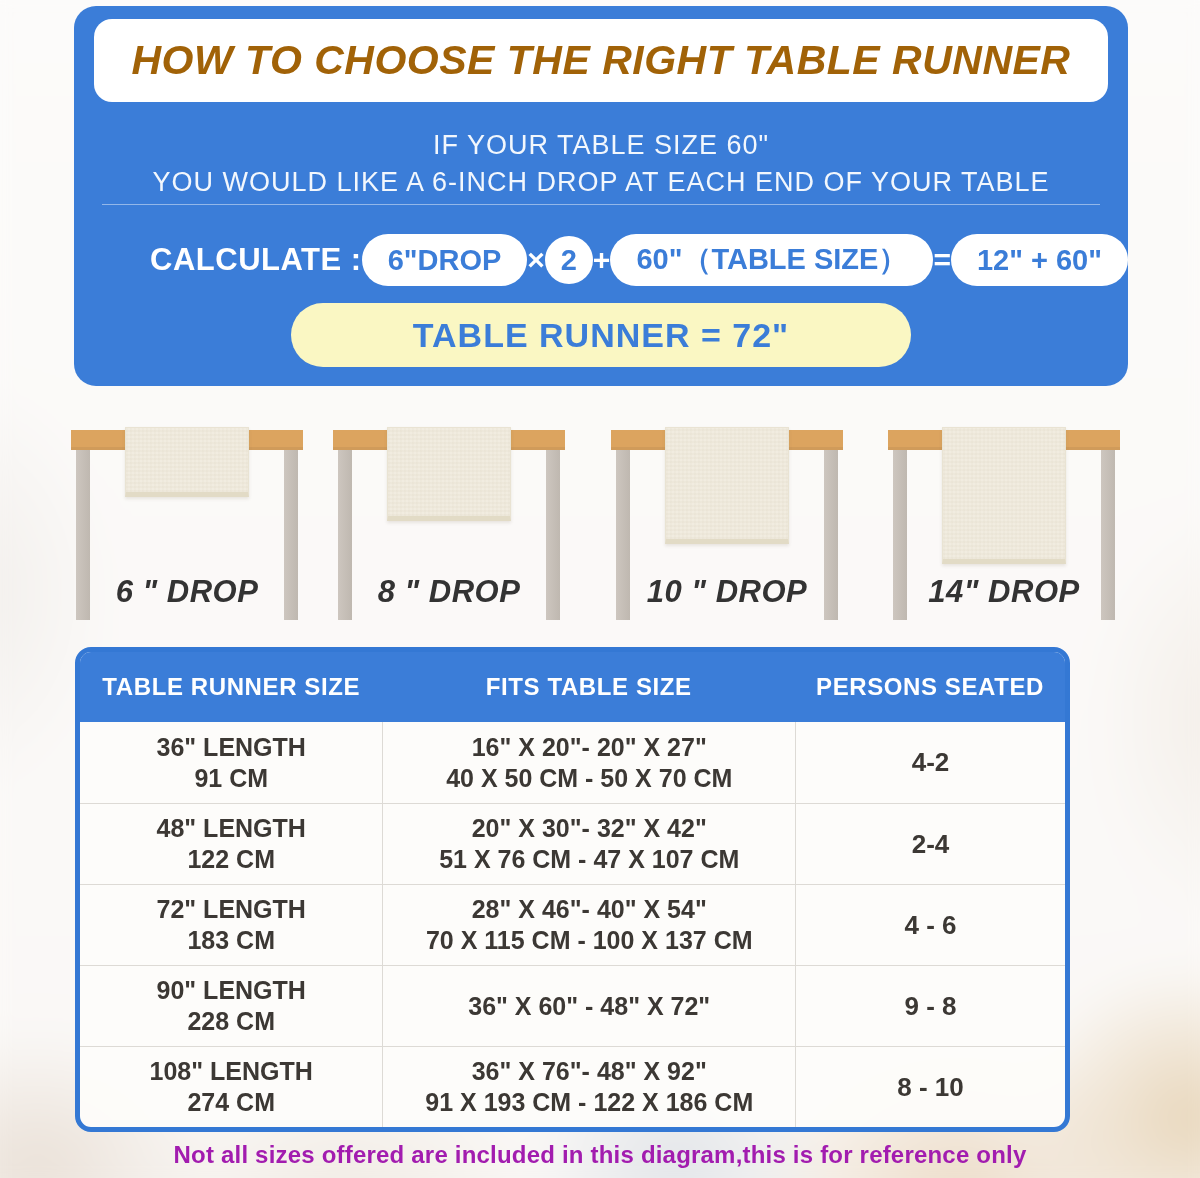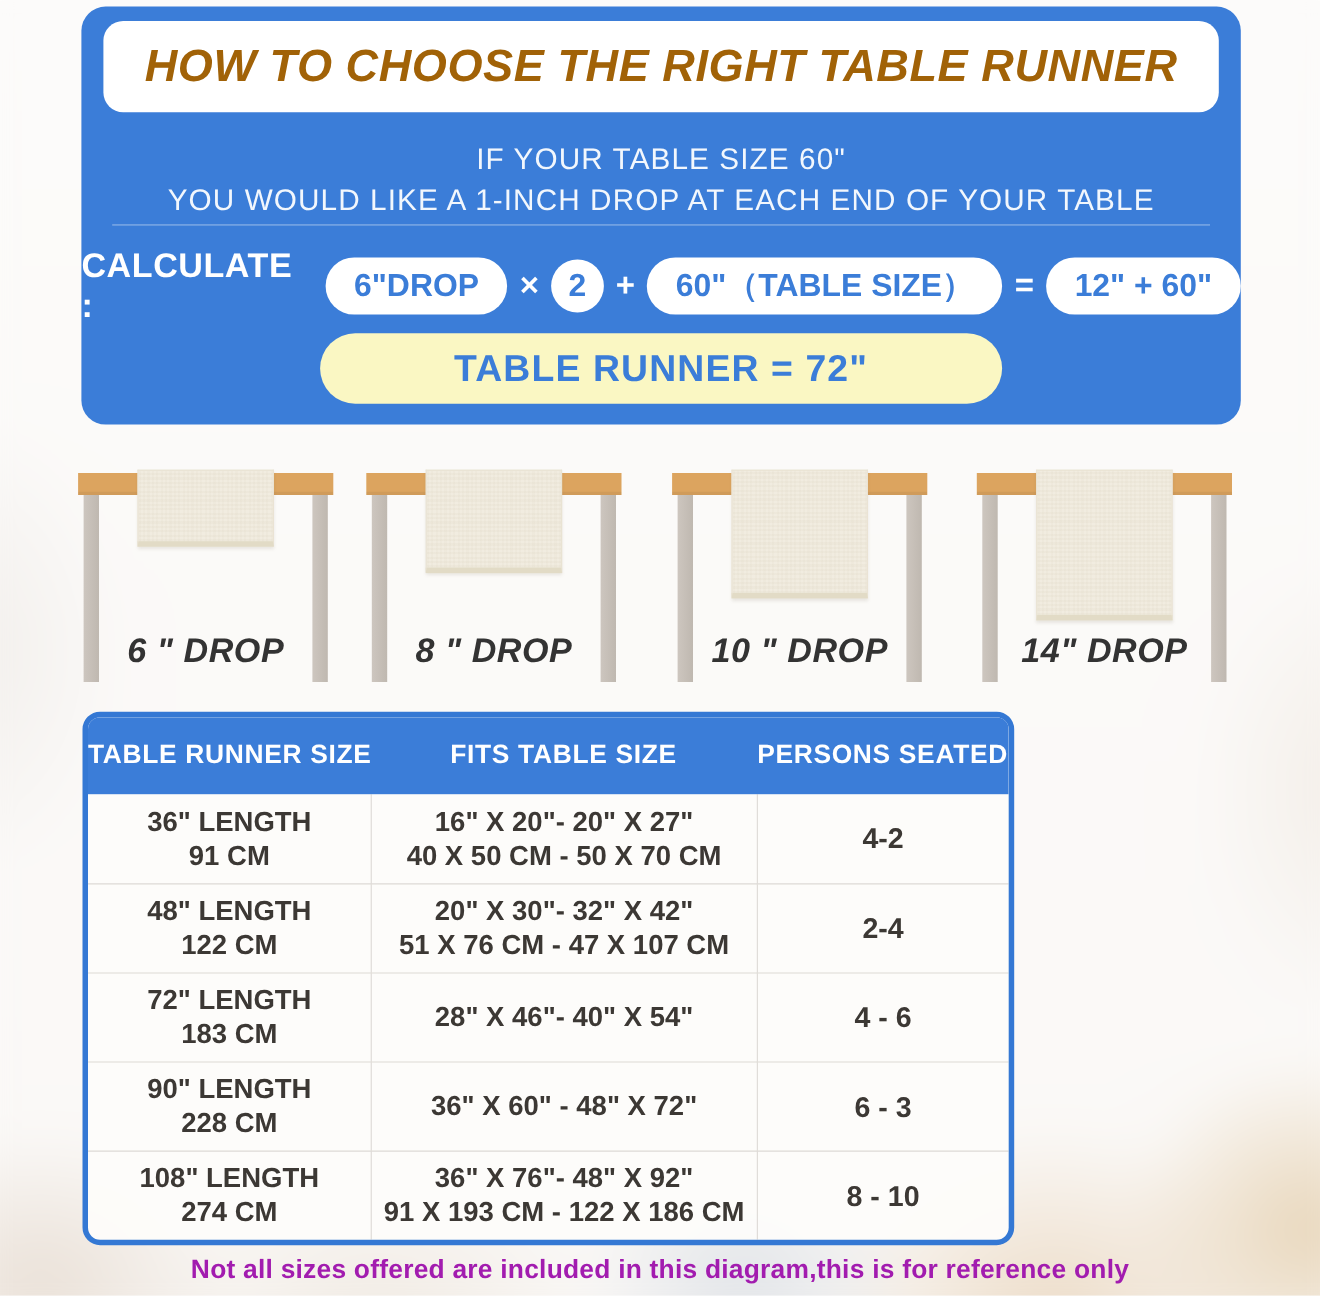--- a/index.html
+++ b/index.html
@@ -43,21 +43,21 @@
     font-size:27px;font-weight:400;letter-spacing:1px;white-space:nowrap;
   }
   .subtitle.l1{top:124px;}
   .subtitle.l2{top:161px;}
   .banner-divider{
     position:absolute;left:28px;right:28px;top:198px;height:1px;
     background:rgba(255,255,255,.45);
   }
   .calc-row{
     position:absolute;left:0;right:0;top:228px;height:52px;
-    display:flex;align-items:center;justify-content:flex-end;gap:11px;
+    display:flex;align-items:center;justify-content:flex-end;
   }
   .calc-label{color:#ffffff;font-size:31px;font-weight:800;letter-spacing:.5px;}
   .pill{
     background:#ffffff;color:#3b7dd8;border-radius:27px;height:52px;
     display:flex;align-items:center;justify-content:center;
     padding:0 26px;font-size:29px;font-weight:800;white-space:nowrap;
   }
   .op{color:#ffffff;font-size:30px;font-weight:800;}
   .circle{
     background:#ffffff;color:#3b7dd8;width:48px;height:48px;border-radius:50%;
@@ -98,21 +98,21 @@
   .fig.f3 .runner{height:117px;}
   .fig.f4 .runner{height:137px;}
   .fig-label{
     position:absolute;left:0;right:0;top:150px;text-align:center;z-index:3;
     font-size:31px;font-weight:800;font-style:italic;color:#333333;
     letter-spacing:.5px;white-space:nowrap;
   }
 
   
   .size-panel{
-    position:absolute;left:75px;top:647px;width:847px;height:485px;
+    position:absolute;left:75px;top:647px;width:995px;height:485px;
     border:5px solid #3478d4;border-radius:16px;background:rgba(253,252,250,.95);
     overflow:hidden;
   }
   .size-header{
     height:70px;background:#3b7dd8;display:grid;
     grid-template-columns:30.7% 41.9% 27.4%;align-items:center;
   }
   .size-header .hcell{
     text-align:center;color:#ffffff;font-size:24px;font-weight:700;
     letter-spacing:.6px;white-space:nowrap;
@@ -139,21 +139,21 @@
 <body>
 
 <div id="stage">
   <div class="photo-bg"></div>
 
   <div class="top-panel">
     <div class="title-box">
       <div class="title">HOW TO CHOOSE THE RIGHT TABLE RUNNER</div>
     </div>
     <div class="subtitle l1">IF YOUR TABLE SIZE 60"</div>
-    <div class="subtitle l2">YOU WOULD LIKE A 1-INCH DROP AT EACH END OF YOUR TABLE</div>
+    <div class="subtitle l2">YOU WOULD LIKE A 6-INCH DROP AT EACH END OF YOUR TABLE</div>
     <div class="banner-divider"></div>
 
     <div class="calc-row">
       <span class="calc-label">CALCULATE :</span>
       <span class="pill">6"DROP</span>
       <span class="op">×</span>
       <span class="circle">2</span>
       <span class="op">+</span>
       <span class="pill">60"（TABLE SIZE）</span>
       <span class="op">=</span>
@@ -225,33 +225,34 @@
       <div class="tcell persons">2-4</div>
     </div>
 
     <div class="trow">
       <div class="tcell">
         <span>72" LENGTH</span>
         <span>183 CM</span>
       </div>
       <div class="tcell">
         <span>28" X 46"- 40" X 54"</span>
+        <span>70 X 115 CM - 100 X 137 CM</span>
       </div>
       <div class="tcell persons">4 - 6</div>
     </div>
 
     <div class="trow">
       <div class="tcell">
         <span>90" LENGTH</span>
         <span>228 CM</span>
       </div>
       <div class="tcell">
         <span>36" X 60" - 48" X 72"</span>
       </div>
-      <div class="tcell persons">6 - 3</div>
+      <div class="tcell persons">9 - 8</div>
     </div>
 
     <div class="trow">
       <div class="tcell">
         <span>108" LENGTH</span>
         <span>274 CM</span>
       </div>
       <div class="tcell">
         <span>36" X 76"- 48" X 92"</span>
         <span>91 X 193 CM - 122 X 186 CM</span>

